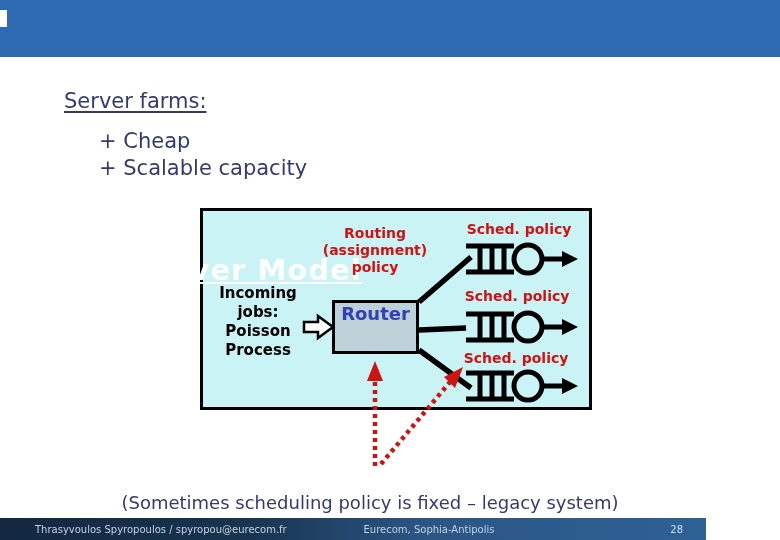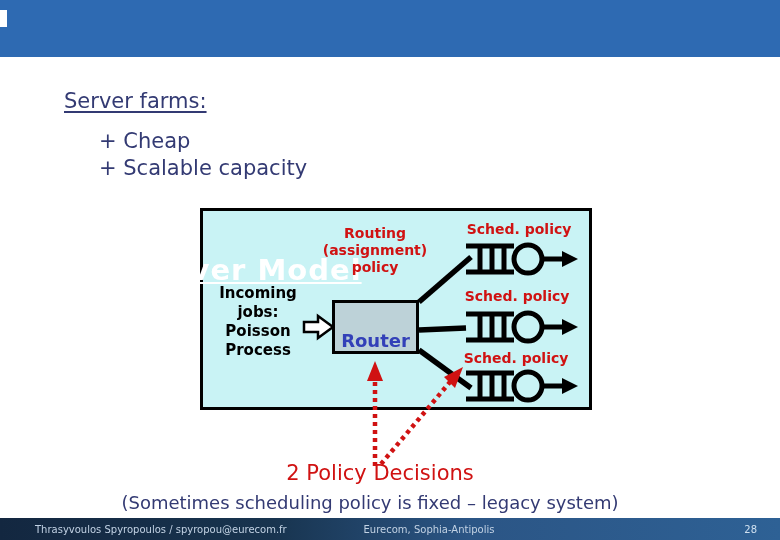--- a/index.html
+++ b/index.html
@@ -42,42 +42,42 @@
     left: 258px; top: 284px; transform: translateX(-50%);
     color: #000; font-size: 15px; font-weight: 600; text-align: center; line-height: 19px;
   }
   .routing-label {
     left: 375px; top: 225px; transform: translateX(-50%);
     color: #d01212; font-size: 14px; font-weight: bold; text-align: center; line-height: 17px;
   }
   .router-box {
     position: absolute; left: 332px; top: 300px; width: 87px; height: 54px;
     background: #bdd2d8; border: 3px solid #000; z-index: 3;
-    display: flex; align-items: flex-end; justify-content: center;
+    display: flex; align-items: flex-start; justify-content: center;
   }
   .router-box span { color: #3340b8; font-size: 18px; font-weight: bold; }
   .sched-label {
     transform: translateX(-50%);
     color: #d01212; font-size: 14px; font-weight: bold;
   }
   .sched-1 { left: 519px; top: 221px; }
   .sched-2 { left: 517px; top: 288px; }
   .sched-3 { left: 516px; top: 350px; }
   
   .policy-decisions {
     position: absolute; left: 380px; top: 461px; transform: translateX(-50%);
     color: #d01212; font-size: 21px; white-space: nowrap; z-index: 3;
   }
   .note-line {
     position: absolute; left: 370px; top: 492px; transform: translateX(-50%);
     color: #333a73; font-size: 18px; white-space: nowrap; z-index: 3;
   }
   
   .footer {
-    position: absolute; left: 0; bottom: 0; width: 780px; height: 22px;
+    position: absolute; left: 0; bottom: 0; width: 706px; height: 22px;
     background: linear-gradient(to right, #132740 0%, #18344f 35%, #2b5585 60%, #2e6195 100%);
     z-index: 4;
   }
   .footer-author {
     position: absolute; left: 35px; top: 50%; transform: translateY(-50%);
     color: #c2d2e4; font-size: 10px; white-space: nowrap;
   }
   .footer-institution {
     position: absolute; left: 429px; top: 50%; transform: translate(-50%,-50%);
     color: #c2d2e4; font-size: 10px; white-space: nowrap; text-align: center;
@@ -168,21 +168,20 @@
   </div>
 
   <div class="router-box">
     <span>Router</span>
   </div>
 
   <div class="lbl sched-label sched-1">Sched. policy</div>
   <div class="lbl sched-label sched-2">Sched. policy</div>
   <div class="lbl sched-label sched-3">Sched. policy</div>
 
-  <div class="policy-decisions">2 Policy Decisions</div>
   <div class="note-line">(Sometimes scheduling policy is fixed – legacy system)</div>
 
   <div class="footer">
     <div class="footer-author">Thrasyvoulos Spyropoulos / spyropou@eurecom.fr</div>
     <div class="footer-institution">Eurecom, Sophia-Antipolis</div>
     <div class="footer-page">28</div>
   </div>
 
 </div>
 

